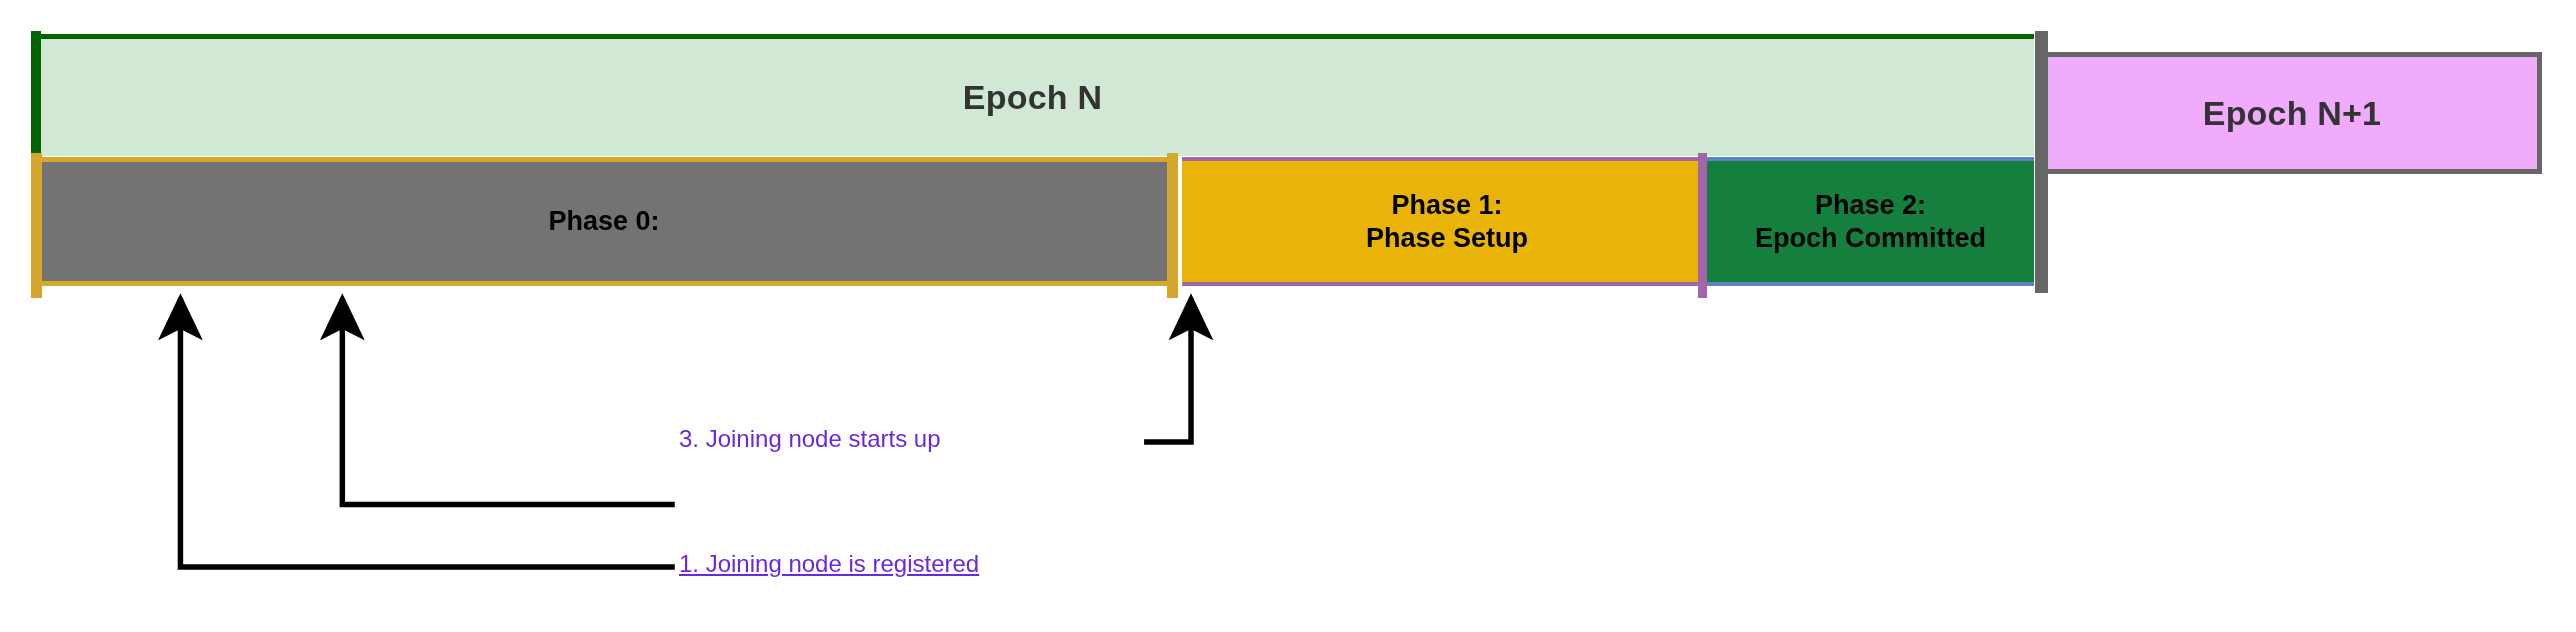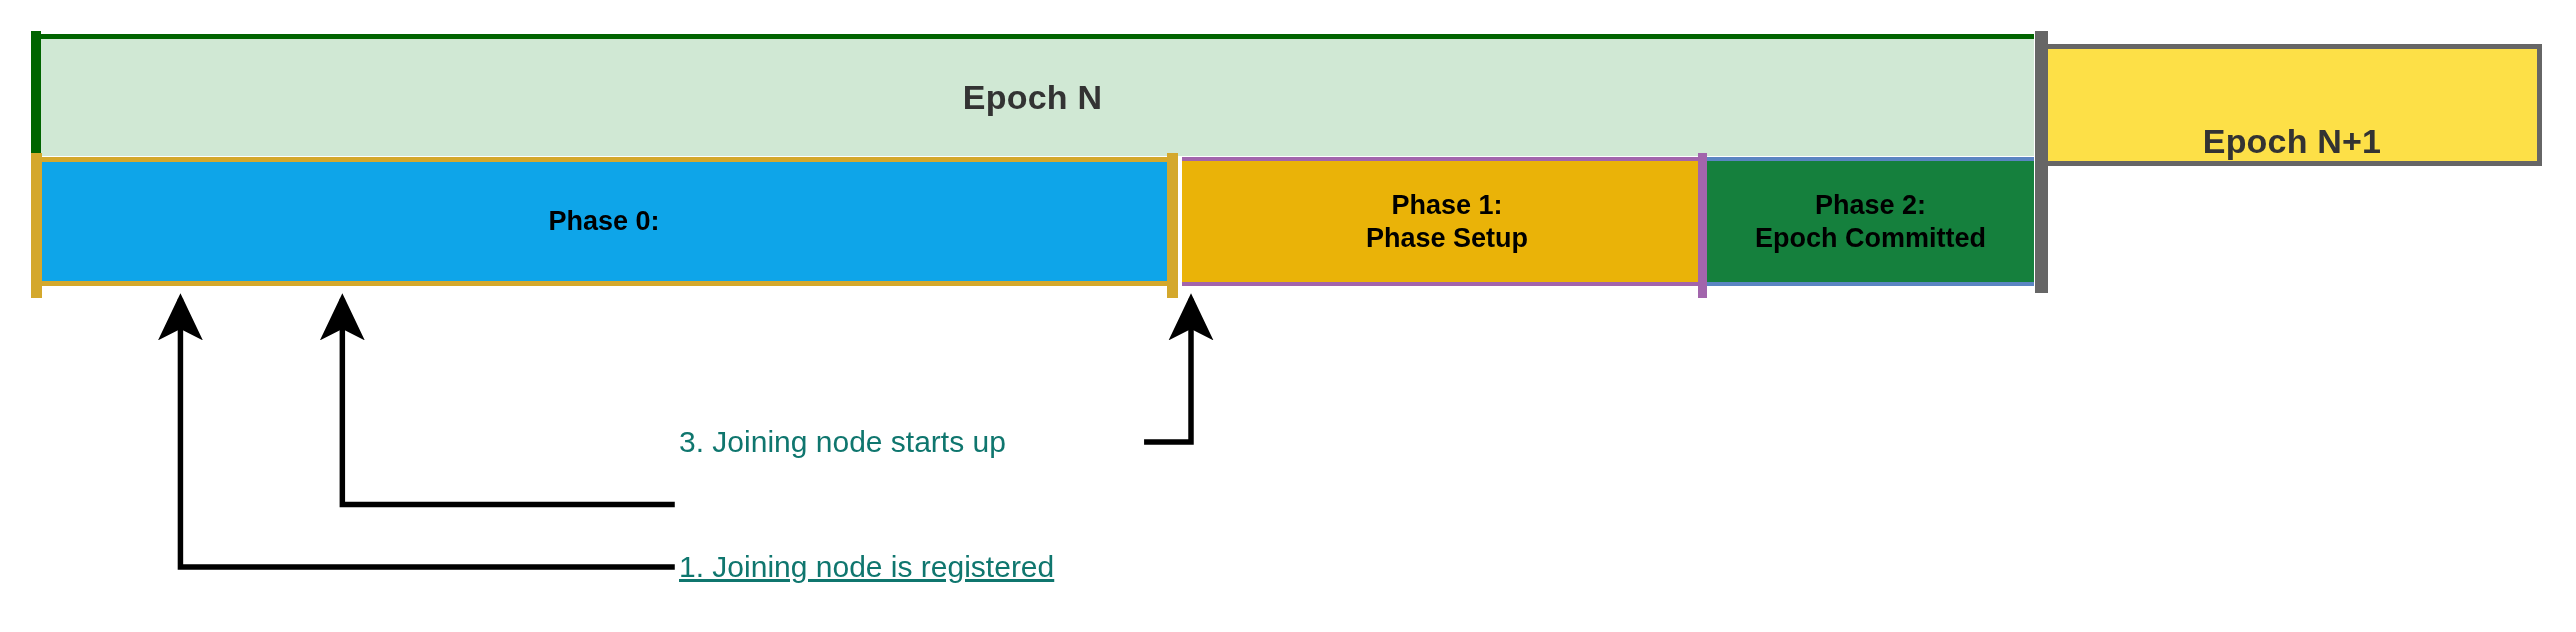--- a/index.html
+++ b/index.html
@@ -35,28 +35,27 @@
   #epoch-n {
     left: 31px;
     top: 34px;
     width: 2003px;
     height: 122px;
     background: #d0e8d4;
     border-top: 5.5px solid #006400;
   }
   #epoch-n1 {
     left: 2047px;
-    top: 44px;
+    top: 52px;
     width: 495px;
     height: 122px;
-    background: #fde047;
+    background: #f0abfc;
     border-top: 5.5px solid #666666;
     border-right: 5.5px solid #666666;
     border-bottom: 5.5px solid #666666;
-    align-items: flex-end;
   }
 
   
   #epoch-start-marker {
     position: absolute;
     left: 31px;
     top: 31px;
     width: 10.2px;
     height: 127px;
     background: #006400;
@@ -84,21 +83,21 @@
     font-weight: bold;
     color: #000000;
     font-size: 27px;
     line-height: 1.22;
     text-align: center;
     white-space: nowrap;
   }
   #phase-0 {
     left: 31px;
     width: 1146px;
-    background: #0ea5e9;
+    background: #737373;
     border-top: 5.5px solid #d4a82c;
     border-bottom: 5.5px solid #d4a82c;
   }
   #phase-1 {
     left: 1182px;
     width: 530px;
     background: #eab308;
     border-top: 4.7px solid #a265ac;
     border-bottom: 4.7px solid #a265ac;
   }
@@ -130,22 +129,22 @@
   #marker-p1-end {
     left: 1698px;
     width: 9.4px;
     height: 145px;
     background: #a265ac;
   }
 
   
   .annotation-label {
     position: absolute;
-    font-size: 30px;
-    color: #0f766e;
+    font-size: 24px;
+    color: #6d28d9;
     white-space: nowrap;
     line-height: 1;
   }
   #ann-3 { left: 679px; top: 427px; }
   #ann-2 { left: 679px; top: 490px; }
   #ann-1 { left: 679px; top: 552px; text-decoration: underline; }
 
   
   #leaders {
     position: absolute;

